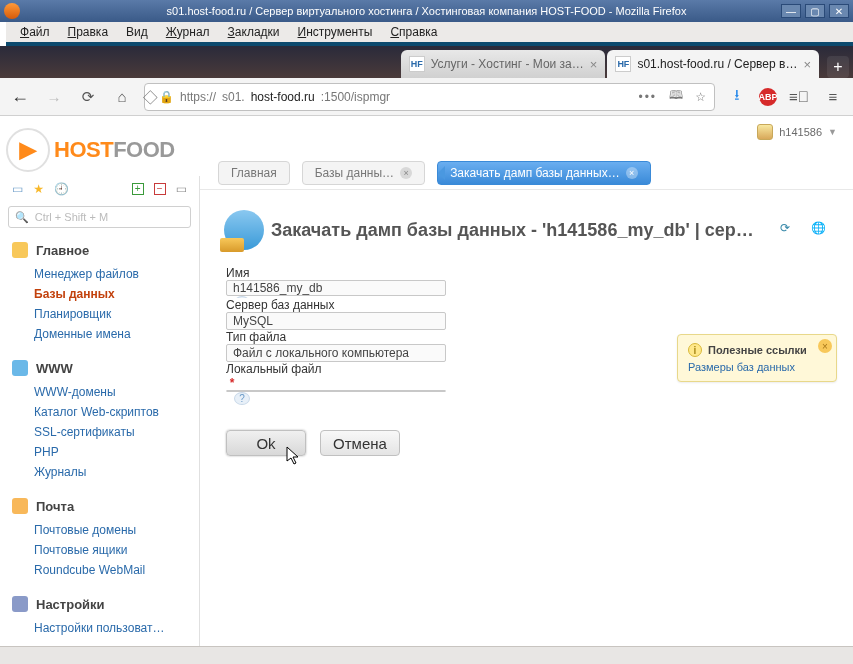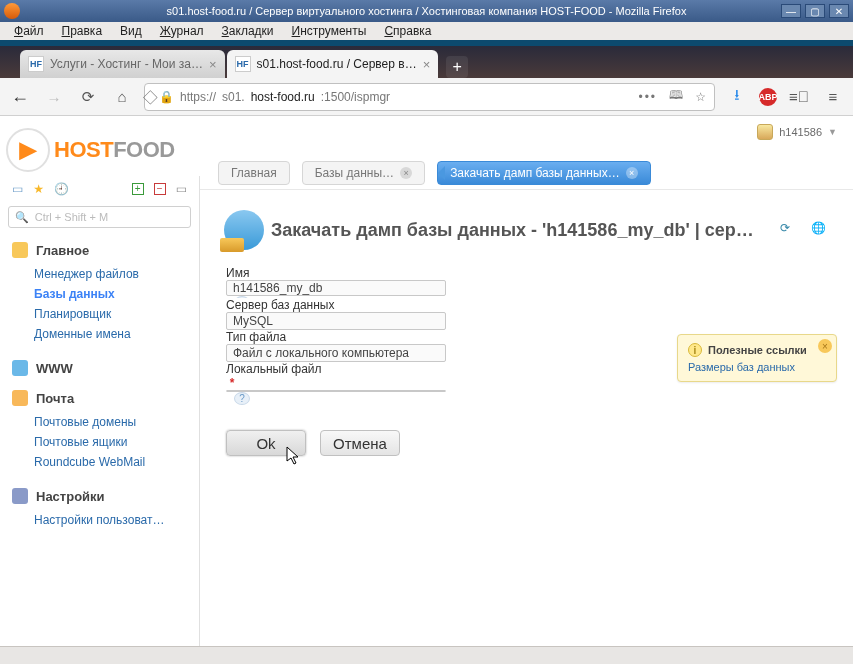--- a/index.html
+++ b/index.html
@@ -5,26 +5,26 @@
 * { box-sizing: border-box; margin: 0; padding: 0; font-family: "Segoe UI", Tahoma, Arial, sans-serif; }
 body { width: 853px; height: 664px; background: #fff; overflow: hidden; font-size: 12px; }
 
 
 .titlebar { height: 22px; background: linear-gradient(#5a7aa8,#3a5a88); display:flex; align-items:center; justify-content:center; color:#fff; font-size:11px; position:relative; }
 .titlebar .left-ico { position:absolute; left:4px; top:3px; width:16px; height:16px; background:linear-gradient(#ff9a3a,#d65a0a); border-radius:50%; }
 .titlebar .winbtns { position:absolute; right:4px; display:flex; gap:4px; }
 .titlebar .winbtns span { width:20px; height:14px; background:#6a88b0; border:1px solid #2a4a78; display:flex; align-items:center; justify-content:center; color:#fff; font-size:10px; }
 
 
-.menubar { height:24px; background:#eceae8; display:flex; align-items:center; padding:0 6px; gap:2px; border-bottom:6px solid #0c4a6e; }
+.menubar { height:24px; background:#eceae8; display:flex; align-items:center; padding:0 6px; gap:2px; border-bottom:4px solid #0c4a6e;margin-left:6px; }
 .menubar span { padding:3px 8px; font-size:12px; color:#222; }
 .menubar span u { text-decoration:underline; }
 
 
-.tabstrip { height:32px; background: linear-gradient(#2a2a3a,#4a3a3a); display:flex; align-items:flex-end; padding:0 20px; position:relative; }
+.tabstrip { height:32px; background: linear-gradient(#2a2a3a,#4a3a3a); display:flex; align-items:flex-end; padding:0 4px; position:relative;justify-content:flex-end; }
 .tab { height:28px; min-width:180px; max-width:220px; border-radius:6px 6px 0 0; display:flex; align-items:center; padding:0 8px; font-size:12px; gap:6px; margin-right:2px; overflow:hidden; }
 .tab.inactive { background:linear-gradient(#e8e8e8,#d0d0d0); color:#666; }
 .tab.active { background:#f4f4f4; color:#222; }
 .tab .favico { width:16px; height:16px; background:#fff; border:1px solid #ccc; display:flex; align-items:center; justify-content:center; font-size:9px; font-weight:bold; color:#2a6aaa; }
 .tab .close { margin-left:auto; color:#888; font-size:13px; }
 .newtab { width:22px; height:22px; margin-left:6px; display:flex; align-items:center; justify-content:center; color:#fff; font-size:16px; background:rgba(255,255,255,.08); border-radius:4px; }
 .tabstrip-bg { position:absolute; inset:0; background: linear-gradient(90deg,#7a2a2a,#a85a3a,#5a4a6a); opacity:.6; z-index:-1; }
 
 
 .toolbar { height:38px; background:#f4f4f4; border-bottom:1px solid #d0d0d0; display:flex; align-items:center; padding:0 8px; gap:10px; }
@@ -53,21 +53,21 @@
 .lp-tools { height:26px; display:flex; align-items:center; padding:0 12px; gap:10px; }
 .lp-tools .spacer { flex:1; }
 .lp-tools .sq { width:12px; height:12px; border:1px solid #3a9a3a; color:#3a9a3a; font-size:10px; display:flex; align-items:center; justify-content:center; line-height:1; }
 .lp-tools .sq.red { border-color:#c83a3a; color:#c83a3a; }
 .lp-search { margin:4px 8px 10px; height:22px; border:1px solid #d0d0d0; border-radius:3px; display:flex; align-items:center; padding:0 6px; color:#bbb; font-size:11px; gap:6px; }
 .lp-group { margin-top:6px; }
 .lp-head { display:flex; align-items:center; gap:8px; padding:4px 12px; font-weight:bold; color:#444; font-size:13px; }
 .lp-head .ico { width:16px; height:16px; border-radius:3px; }
 .lp-items { padding:2px 0 6px 34px; }
 .lp-items div { color:#2a6aaa; font-size:12px; padding:3px 0; cursor:pointer; }
-.lp-items div.active { color:#3b82f6; font-weight:bold; }
+.lp-items div.active { color:#c2410c; font-weight:bold; }
 
 
 .content { position:absolute; left:200px; right:0; top:40px; bottom:0; }
 .crumbs { height:34px; border-bottom:1px solid #e8e8e8; display:flex; align-items:center; padding:0 18px; gap:12px; }
 .crumb { height:24px; border:1px solid #d6d6d6; border-radius:4px; background:#f4f4f4; color:#777; font-size:12px; padding:0 12px; display:flex; align-items:center; gap:6px; }
 .crumb.link { cursor:pointer; }
 .crumb .x { width:12px; height:12px; border-radius:50%; background:#d8d8d8; color:#888; font-size:9px; display:flex; align-items:center; justify-content:center; }
 .crumb.active { background:linear-gradient(#6aaef0,#3a8ad8); color:#fff; border-color:#3a8ad8; position:relative; }
 .crumb.active::before { content:""; position:absolute; left:-7px; top:4px; border:7px solid transparent; border-right-color:#4a98e0; }
 .crumb.active .x { background:rgba(255,255,255,.35); color:#fff; }
@@ -209,20 +209,27 @@
             <div class="active">Базы данных</div>
             <div>Планировщик</div>
             <div>Доменные имена</div>
           </div>
         </div>
         <div class="lp-group">
           <div class="lp-head">
             <span class="ico" style="background: rgb(106, 184, 232);"></span>
             <span>WWW</span>
           </div>
+          <div class="lp-items">
+            <div>WWW-домены</div>
+            <div>Каталог Web-скриптов</div>
+            <div>SSL-сертификаты</div>
+            <div>PHP</div>
+            <div>Журналы</div>
+          </div>
         </div>
         <div class="lp-group">
           <div class="lp-head">
             <span class="ico" style="background: rgb(248, 184, 90);"></span>
             <span>Почта</span>
           </div>
           <div class="lp-items">
             <div>Почтовые домены</div>
             <div>Почтовые ящики</div>
             <div>Roundcube WebMail</div>

